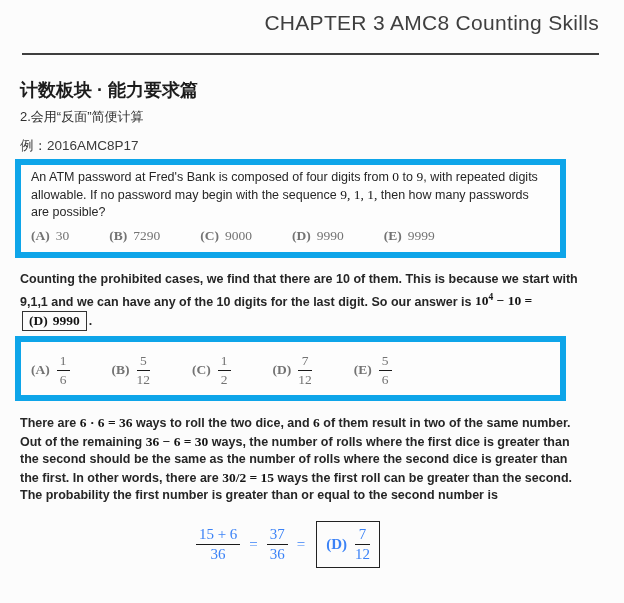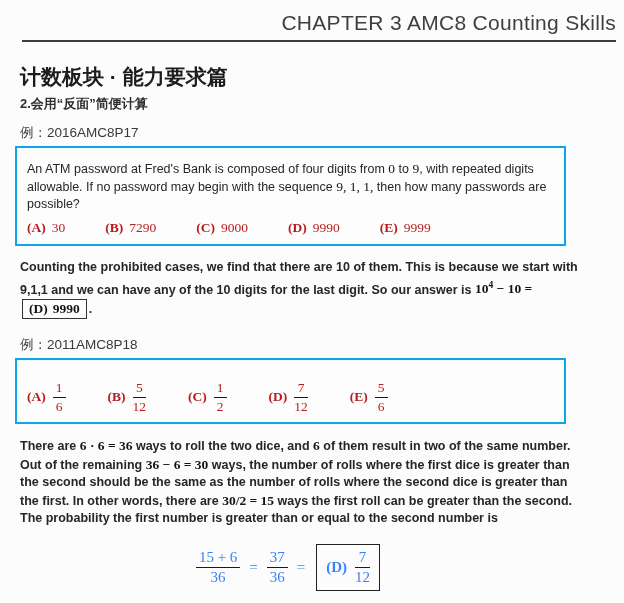--- a/index.html
+++ b/index.html
@@ -8,82 +8,81 @@
     width: 624px; height: 603px;
     background: #fcfcfc;
     font-family: "Liberation Sans", sans-serif;
     color: #2d2d2d;
     overflow: hidden;
   }
   .page { padding: 10px 8px 0 20px; }
 
   
   .header {
-    margin-left: 2px; margin-right: 0;
+    margin-left: 2px; margin-right: 17px;
     border-bottom: 2px solid #3e3e3e;
     text-align: right;
-    padding-bottom: 4px;
+    padding-bottom: 17px;
   }
   .header-title {
     font-size: 21px;
     font-weight: 300;
     color: #3f3f3f;
     letter-spacing: 0.3px;
     line-height: 26px;
   }
 
   
   .sec-heading {
     margin: 24px 0 0 0;
-    font-size: 21px;
+    font-size: 18px;
     font-weight: bold;
     color: #1c1c1c;
     line-height: 22px;
   }
   .sec-sub {
     margin-top: 8px;
     font-size: 13px;
     color: #2e2e2e;
     line-height: 16px;
-    font-weight: bold;
   }
   .ex-label {
     margin-top: 12px;
     font-size: 13.5px;
     color: #3a3a3a;
     line-height: 17px;
   }
 
   
   .problem-box {
     margin: 5px 0 0 -5px;
     width: 551px;
-    border: 2px solid #0ea5e9;
-    padding: 12px 10px 8px 10px;
+    border: 6px solid #0ea5e9;
+    padding: 3px 10px 8px 10px;
     background: #fdfdfd;
   }
   .prob-text {
     margin: 0;
     font-size: 12.5px;
     line-height: 17px;
     color: #262626;
   }
   .math {
     font-family: "Liberation Serif", serif;
     font-size: 13.5px;
     color: #141414;
   }
   .math sup { font-size: 9.5px; }
 
   
   .choices {
     margin-top: 7px;
     font-family: "Liberation Serif", serif;
     font-size: 13.5px;
-    color: #b91c1c;
+    color: #737373;
     display: flex;
     align-items: center;
   }
   .choice { white-space: nowrap; margin-right: 40px; }
   .choice b { font-weight: bold; }
   .cvalue { margin-left: 6px; }
 
   .choices2 { margin-top: 8px; }
   .choice2 { display: inline-flex; align-items: center; margin-right: 42px; }
   .choice2 b { margin-right: 7px; }
@@ -164,21 +163,20 @@
       <span class="choice"><b>(A)</b><span class="cvalue">30</span></span>
       <span class="choice"><b>(B)</b><span class="cvalue">7290</span></span>
       <span class="choice"><b>(C)</b><span class="cvalue">9000</span></span>
       <span class="choice"><b>(D)</b><span class="cvalue">9990</span></span>
       <span class="choice"><b>(E)</b><span class="cvalue">9999</span></span>
     </div>
   </div>
 
   <p class="solution"><span>Counting the prohibited cases, we find that there are 10 of them. This is because we start with 9,1,1 and we can have any of the 10 digits for the last digit. So our answer is </span><span class="math"><span>10</span><sup>4</sup><span> − 10 = </span></span><span class="ansbox"><b>(D)</b><span>9990</span></span><span>.</span></p>
 
-  <div class="ex-label ex2">例：2011AMC8P18</div>
 
   <div class="problem-box">
     <div class="choices choices2">
       <span class="choice2">
           <b>(A)</b>
           <span class="frac">
             <span class="num">1</span>
             <span class="den">6</span>
           </span>
         </span>

